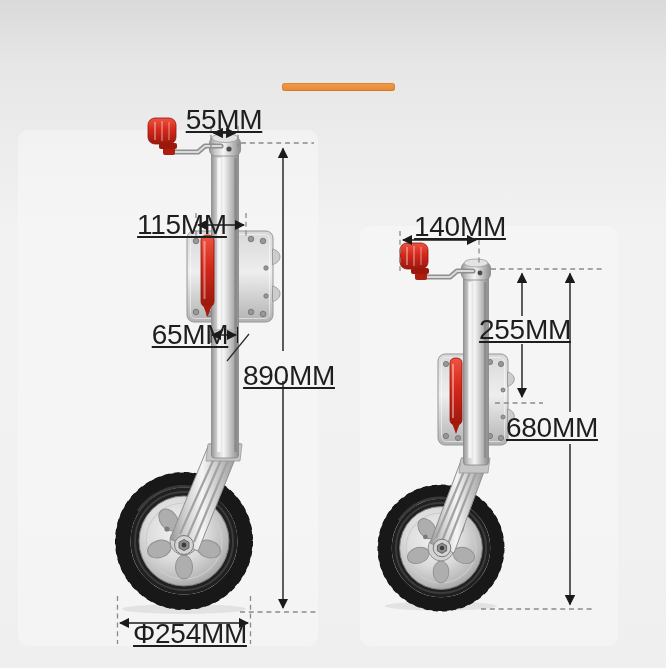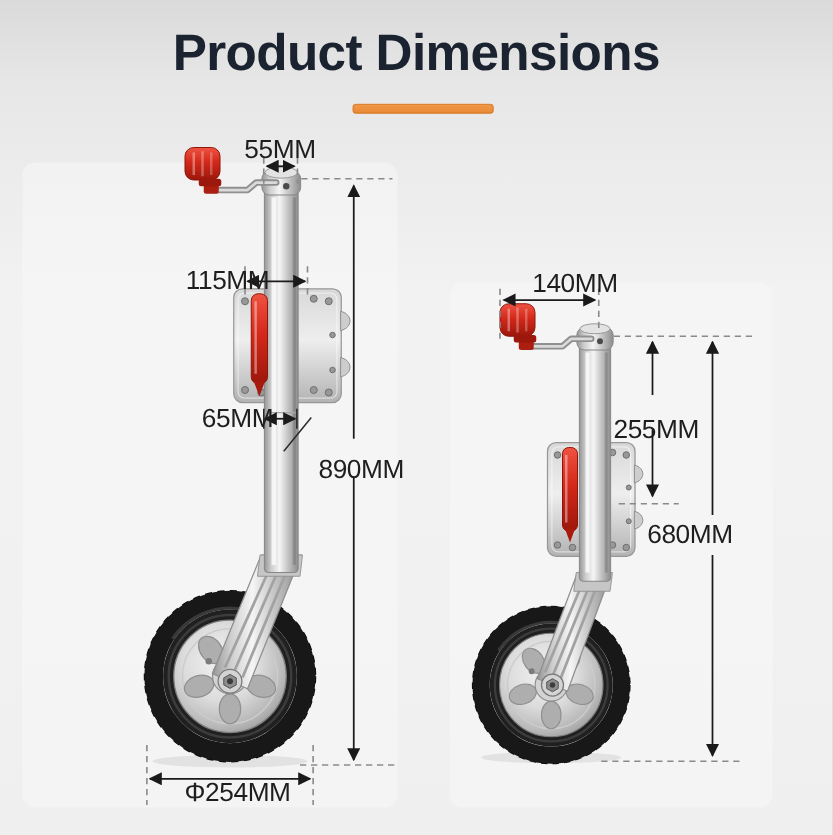--- a/index.html
+++ b/index.html
@@ -13,34 +13,33 @@
     font-size:41px;font-weight:700;letter-spacing:-0.5px;color:#1c2330;line-height:1.0;
   }
   .accent-bar{
     position:absolute;top:83px;left:282px;width:113px;height:8px;border-radius:3px;
     background:linear-gradient(180deg,#f09a4b,#e98832);
     box-shadow:inset 0 0 0 1px rgba(180,95,20,.35);
   }
   .art{position:absolute;left:0;top:0;width:666px;height:668px;}
   .dim{
     position:absolute;transform:translate(-50%,-50%);
-    font-size:21px;letter-spacing:-0.3px;color:#1e1e1e;white-space:nowrap;line-height:1;
+    font-size:28px;letter-spacing:-0.3px;color:#1e1e1e;white-space:nowrap;line-height:1;text-decoration:underline;
   }
   
   .dline{stroke:#1a1a1a;stroke-width:1.4;fill:none;}
   .dash{stroke:#8a8a8a;stroke-width:1.3;stroke-dasharray:5 3.8;fill:none;}
   .tick{stroke:#1a1a1a;stroke-width:1.1;}
   .leader{stroke:#2a2a2a;stroke-width:1.2;}
 </style>
 </head>
 <body>
 
 <div class="stage">
 
-  <div class="title">Product Dimensions</div>
   <div class="accent-bar"></div>
 
   <svg class="art" viewBox="0 0 666 668">
     <defs>
       <linearGradient id="met" x1="0" y1="0" x2="1" y2="0">
         <stop offset="0" stop-color="#969696"></stop>
           <stop offset="0.2" stop-color="#cdcdcd"></stop>
         <stop offset="0.45" stop-color="#f5f5f5"></stop>
           <stop offset="0.7" stop-color="#c4c4c4"></stop>
         <stop offset="1" stop-color="#8d8d8d"></stop>
@@ -225,16 +224,16 @@
       <line class="dash" x1="481" y1="609" x2="594" y2="609"></line>
     </g>
   </svg>
 
   <div class="dim" style="left:224px;top:120px">55MM</div>
   <div class="dim" style="left:182px;top:225px">115MM</div>
   <div class="dim" style="left:190px;top:335px">65MM</div>
   <div class="dim" style="left:289px;top:376px">890MM</div>
   <div class="dim" style="left:190px;top:634px">Φ254MM</div>
   <div class="dim" style="left:460px;top:227px">140MM</div>
-  <div class="dim" style="left:525px;top:344px">255MM</div>
+  <div class="dim" style="left:525px;top:330px">255MM</div>
   <div class="dim" style="left:552px;top:428px">680MM</div>
 
 </div>
 
 </body></html>

